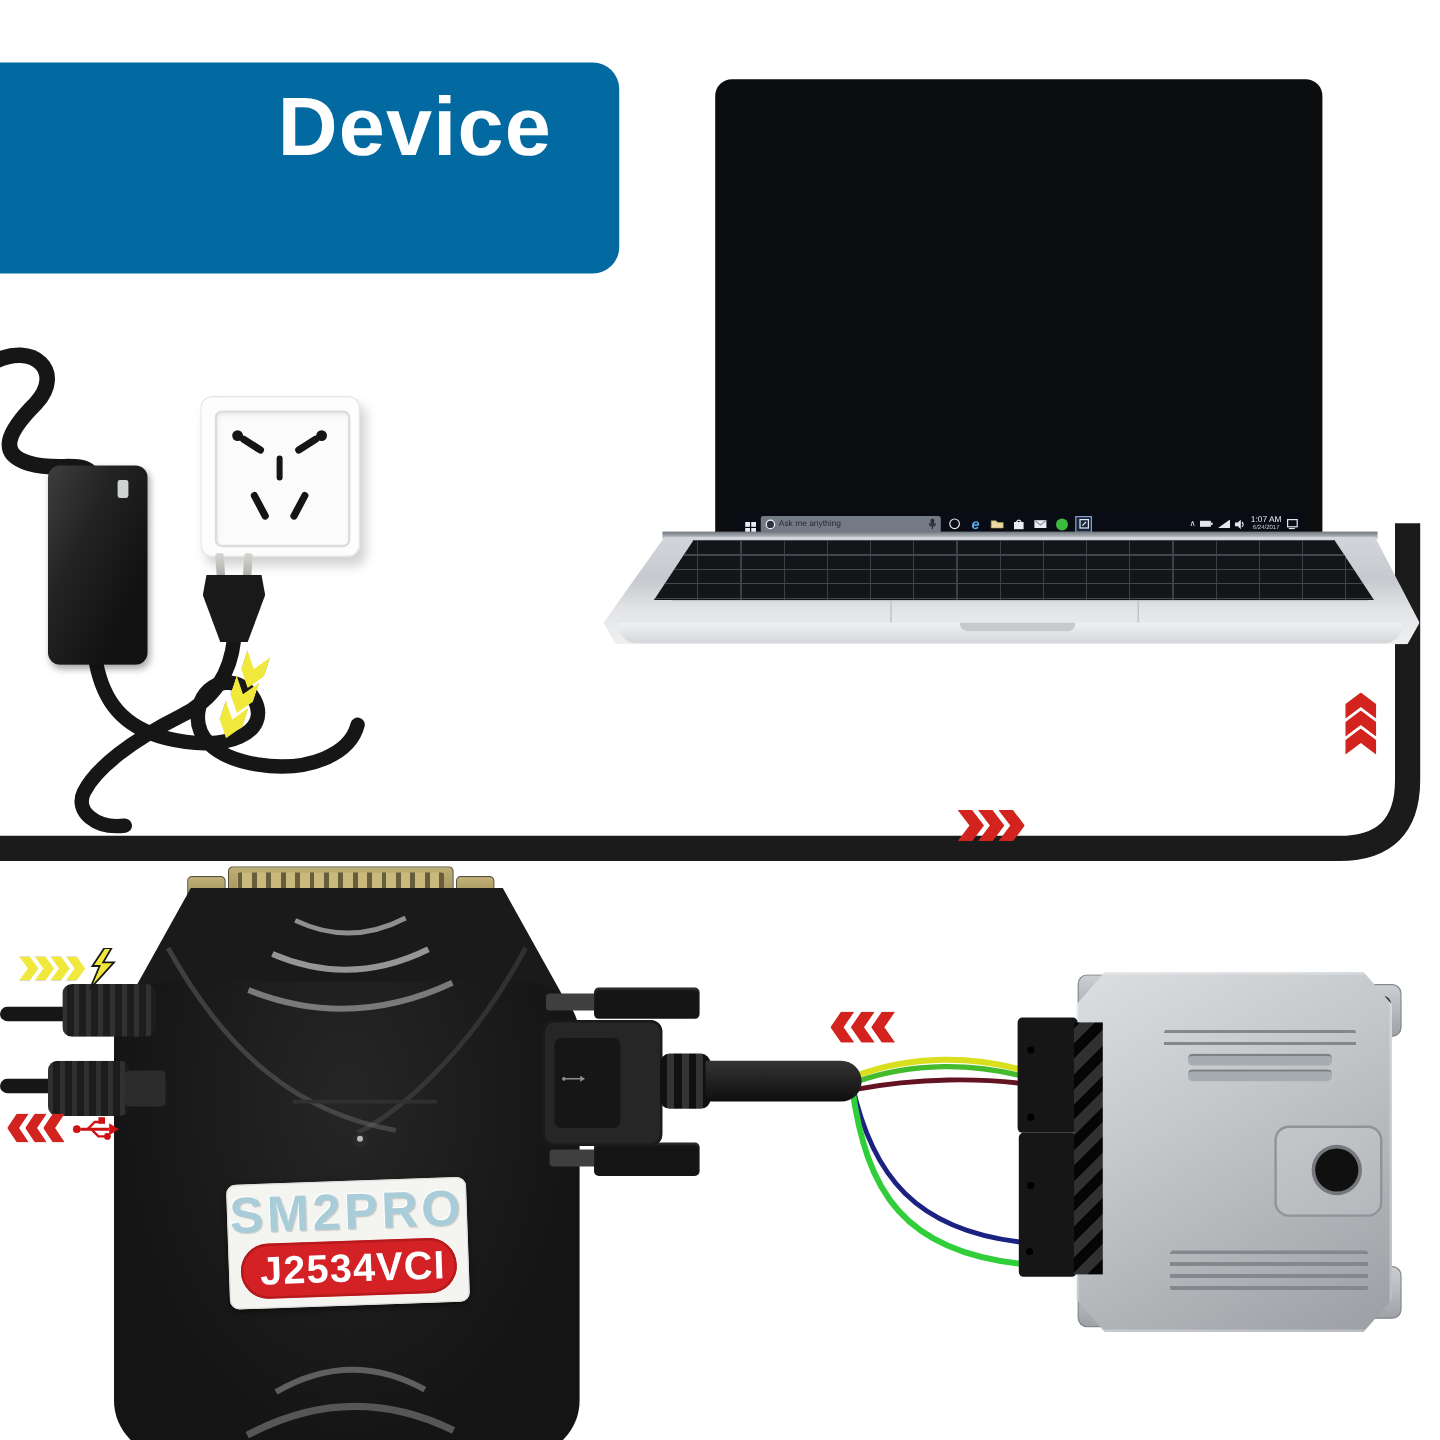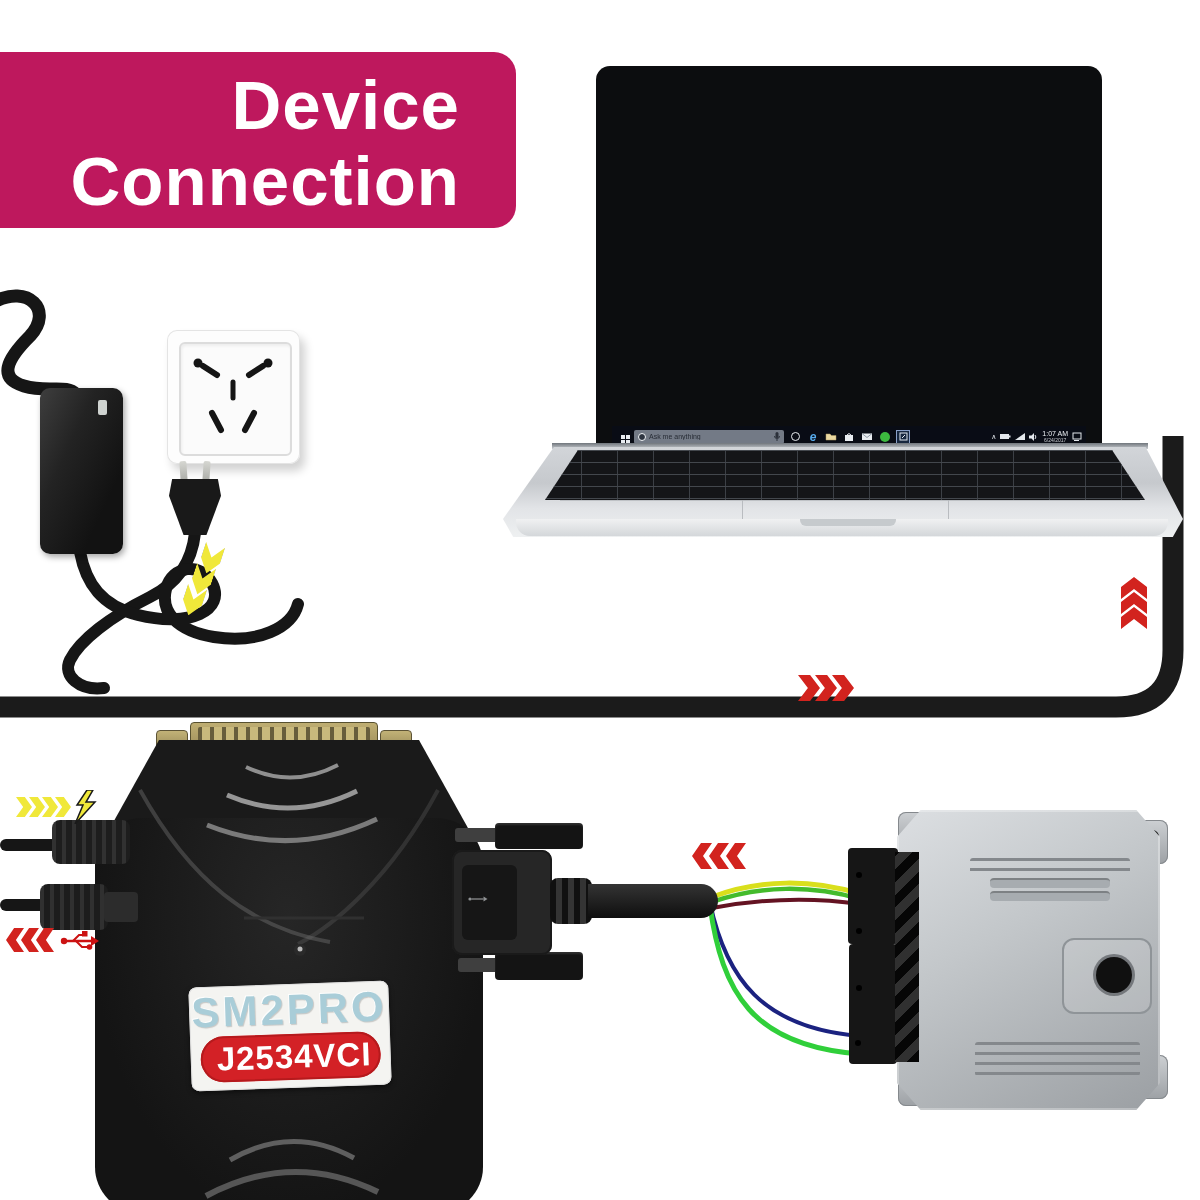--- a/index.html
+++ b/index.html
@@ -2,21 +2,21 @@
 <html><head>
 <meta charset="utf-8">
 <style>
   html,body{margin:0;padding:0;background:#fff;}
   #canvas{position:relative;width:1200px;height:1200px;background:#ffffff;overflow:hidden;
           font-family:"Liberation Sans",sans-serif;}
   .abs{position:absolute;}
   svg.abs{pointer-events:none;}
 
   
-  .banner{left:0;top:52px;width:516px;height:176px;background:#be185d;
+  .banner{left:0;top:52px;width:516px;height:176px;background:#0369a1;
           border-radius:0 22px 22px 0;color:#fff;text-align:right;
           padding:16px 56px 0 0;box-sizing:border-box;
           font-weight:bold;font-size:69px;line-height:76px;letter-spacing:1px;}
 
   
   .chev{position:absolute;clip-path:polygon(0 0,55% 0,100% 50%,55% 100%,0 100%,45% 50%);}
   .rchev{background:#d2231e;}
   .ychev{background:#f0e83a;filter:drop-shadow(1px 0 0 #1a1a1a) drop-shadow(-1px 0 0 #1a1a1a)
          drop-shadow(0 1px 0 #1a1a1a) drop-shadow(0 -1px 0 #1a1a1a);}
 
@@ -124,21 +124,20 @@
           background:repeating-linear-gradient(315deg,#060606 0 9px,#303030 9px 18px);}
   .cdot{width:6px;height:6px;border-radius:50%;background:#000;}
 </style>
 </head>
 <body>
 
 <div id="canvas">
 
   <div class="abs banner">
     <div>Device</div>
-    <div>Connection</div>
   </div>
 
   <svg class="abs" style="left:0;top:0;" width="1200" height="1200" viewBox="0 0 1200 1200">
     <path d="M1173 436 L1173 650 Q1173 707 1116 707 L-6 707" fill="none" stroke="#1b1b1b" stroke-width="21" stroke-linejoin="round"></path>
   </svg>
 
   <div class="abs chev rchev" style="left:1123px;top:575px;width:22px;height:26px;transform:rotate(-90deg);"></div>
   <div class="abs chev rchev" style="left:1123px;top:590px;width:22px;height:26px;transform:rotate(-90deg);"></div>
   <div class="abs chev rchev" style="left:1123px;top:605px;width:22px;height:26px;transform:rotate(-90deg);"></div>
 

